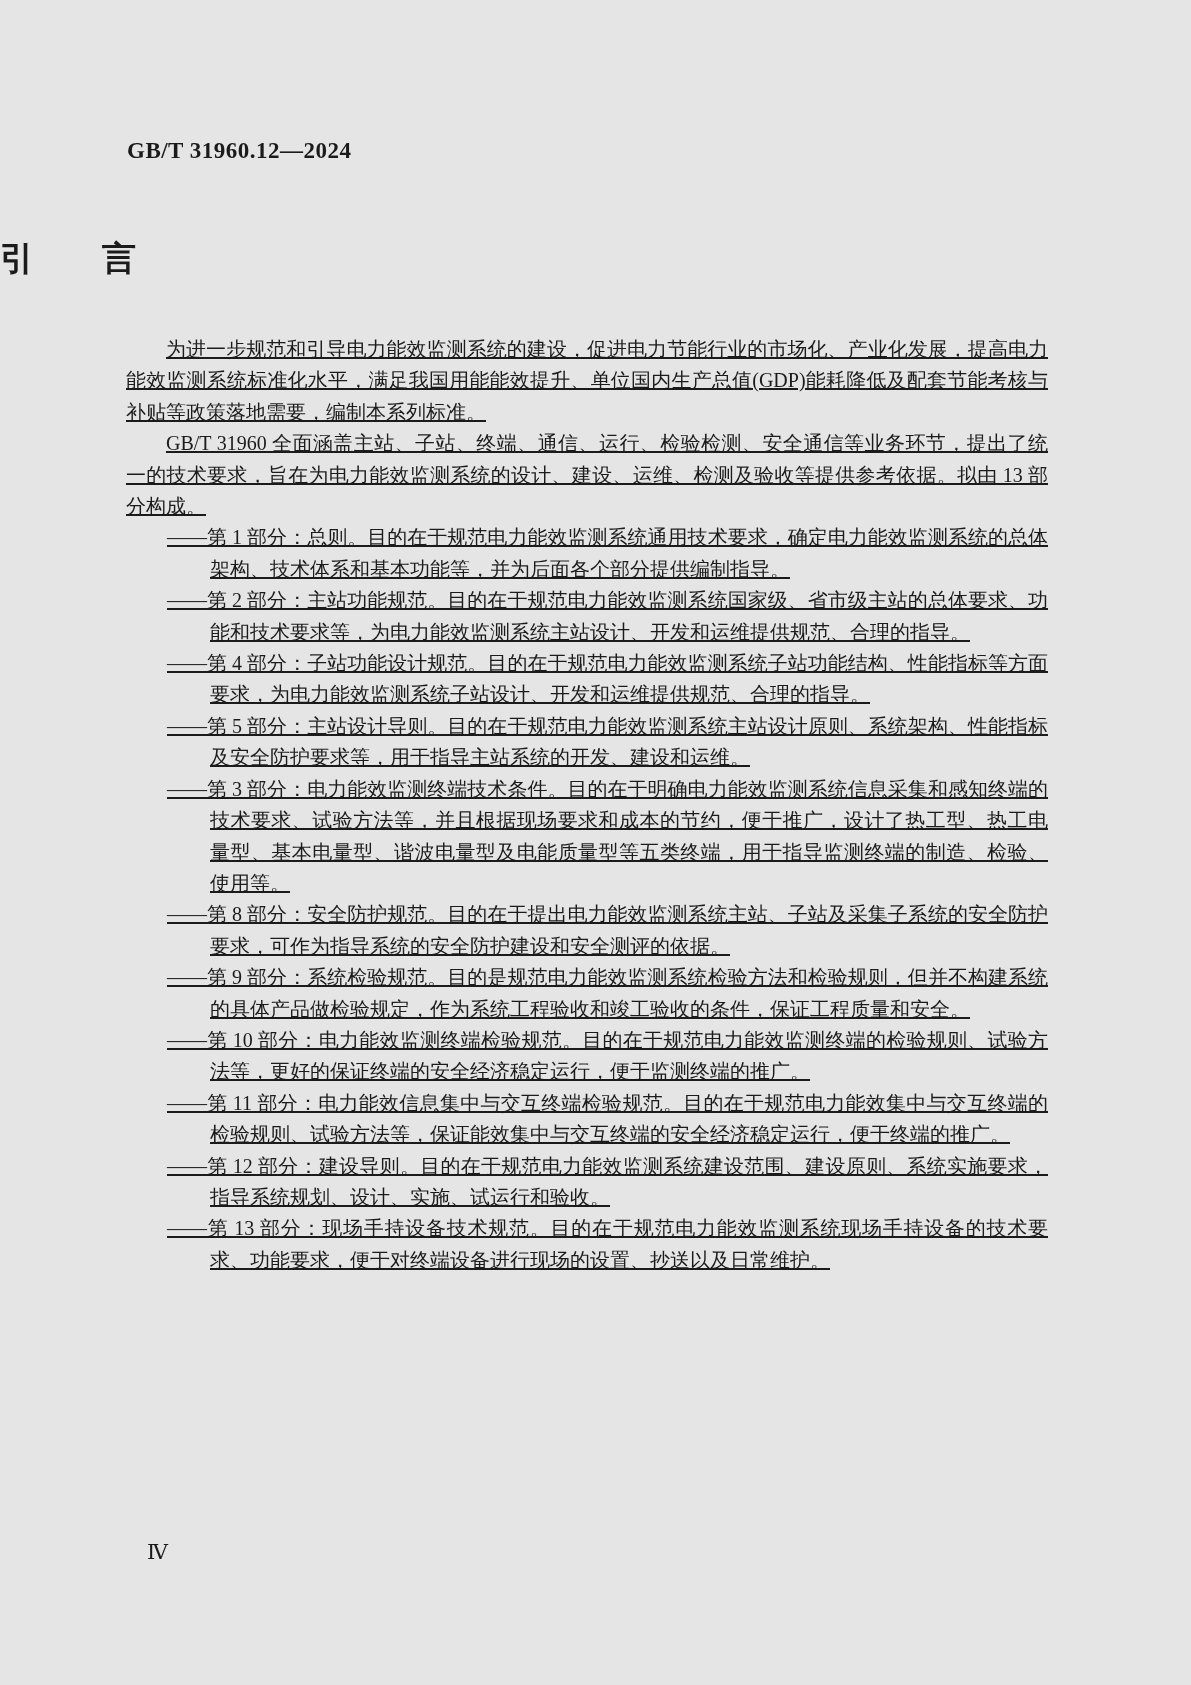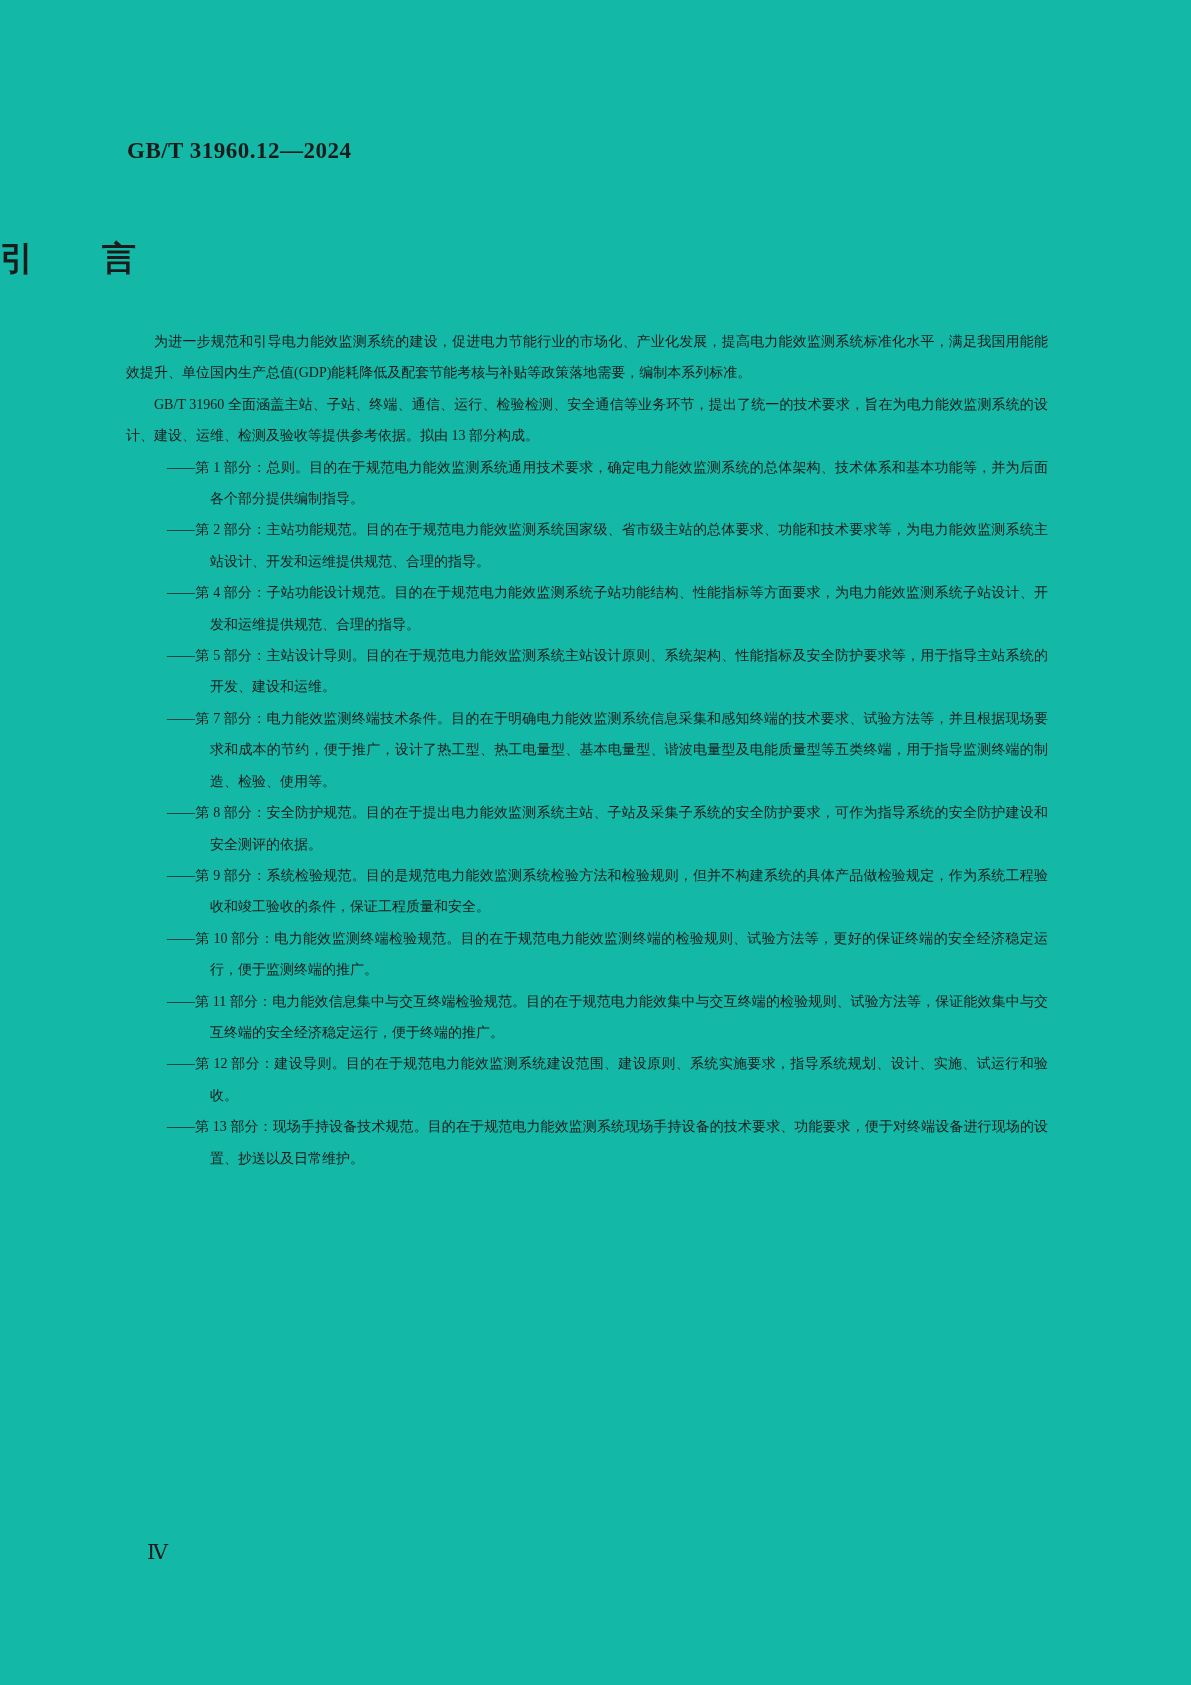--- a/index.html
+++ b/index.html
@@ -4,21 +4,21 @@
 <style>
   html, body {
     margin: 0;
     padding: 0;
     background: #ffffff;
   }
   .page {
     position: relative;
     width: 1191px;
     height: 1685px;
-    background: #14b8a6;
+    background: #e5e5e5;
     color: #1b1b1b;
     font-family: "Liberation Serif", "DejaVu Serif", serif;
     overflow: hidden;
   }
   .doc-header {
     position: absolute;
     left: 127px;
     top: 138px;
     font-size: 23px;
     font-weight: 700;
@@ -30,25 +30,26 @@
     left: 0;
     top: 236px;
     width: 100%;
     text-align: left;
     font-size: 34px;
     font-weight: 700;
   }
   .doc-content {
     position: absolute;
     left: 126px;
-    top: 326px;
+    top: 334px;
     width: 922px;
-    font-size: 14px;
+    font-size: 20px;
     line-height: 31.4px;
     text-align: justify;
+    text-decoration: underline;
   }
   .para {
     margin: 0;
     text-indent: 2em;
   }
   .part-item {
     margin: 0;
     padding-left: 84px;
     text-indent: -43px;
   }
@@ -69,21 +70,21 @@
   <div class="doc-title">引　　言</div>
 
   <div class="doc-content">
     <p class="para">为进一步规范和引导电力能效监测系统的建设，促进电力节能行业的市场化、产业化发展，提高电力能效监测系统标准化水平，满足我国用能能效提升、单位国内生产总值(GDP)能耗降低及配套节能考核与补贴等政策落地需要，编制本系列标准。</p>
     <p class="para">GB/T 31960 全面涵盖主站、子站、终端、通信、运行、检验检测、安全通信等业务环节，提出了统一的技术要求，旨在为电力能效监测系统的设计、建设、运维、检测及验收等提供参考依据。拟由 13 部分构成。</p>
 
     <p class="part-item">——第 1 部分：总则。目的在于规范电力能效监测系统通用技术要求，确定电力能效监测系统的总体架构、技术体系和基本功能等，并为后面各个部分提供编制指导。</p>
     <p class="part-item">——第 2 部分：主站功能规范。目的在于规范电力能效监测系统国家级、省市级主站的总体要求、功能和技术要求等，为电力能效监测系统主站设计、开发和运维提供规范、合理的指导。</p>
     <p class="part-item">——第 4 部分：子站功能设计规范。目的在于规范电力能效监测系统子站功能结构、性能指标等方面要求，为电力能效监测系统子站设计、开发和运维提供规范、合理的指导。</p>
     <p class="part-item">——第 5 部分：主站设计导则。目的在于规范电力能效监测系统主站设计原则、系统架构、性能指标及安全防护要求等，用于指导主站系统的开发、建设和运维。</p>
-    <p class="part-item">——第 7 部分：电力能效监测终端技术条件。目的在于明确电力能效监测系统信息采集和感知终端的技术要求、试验方法等，并且根据现场要求和成本的节约，便于推广，设计了热工型、热工电量型、基本电量型、谐波电量型及电能质量型等五类终端，用于指导监测终端的制造、检验、使用等。</p>
+    <p class="part-item">——第 3 部分：电力能效监测终端技术条件。目的在于明确电力能效监测系统信息采集和感知终端的技术要求、试验方法等，并且根据现场要求和成本的节约，便于推广，设计了热工型、热工电量型、基本电量型、谐波电量型及电能质量型等五类终端，用于指导监测终端的制造、检验、使用等。</p>
     <p class="part-item">——第 8 部分：安全防护规范。目的在于提出电力能效监测系统主站、子站及采集子系统的安全防护要求，可作为指导系统的安全防护建设和安全测评的依据。</p>
     <p class="part-item">——第 9 部分：系统检验规范。目的是规范电力能效监测系统检验方法和检验规则，但并不构建系统的具体产品做检验规定，作为系统工程验收和竣工验收的条件，保证工程质量和安全。</p>
     <p class="part-item">——第 10 部分：电力能效监测终端检验规范。目的在于规范电力能效监测终端的检验规则、试验方法等，更好的保证终端的安全经济稳定运行，便于监测终端的推广。</p>
     <p class="part-item">——第 11 部分：电力能效信息集中与交互终端检验规范。目的在于规范电力能效集中与交互终端的检验规则、试验方法等，保证能效集中与交互终端的安全经济稳定运行，便于终端的推广。</p>
     <p class="part-item">——第 12 部分：建设导则。目的在于规范电力能效监测系统建设范围、建设原则、系统实施要求，指导系统规划、设计、实施、试运行和验收。</p>
     <p class="part-item">——第 13 部分：现场手持设备技术规范。目的在于规范电力能效监测系统现场手持设备的技术要求、功能要求，便于对终端设备进行现场的设置、抄送以及日常维护。</p>
   </div>
 
   <div class="page-number">Ⅳ</div>
 

